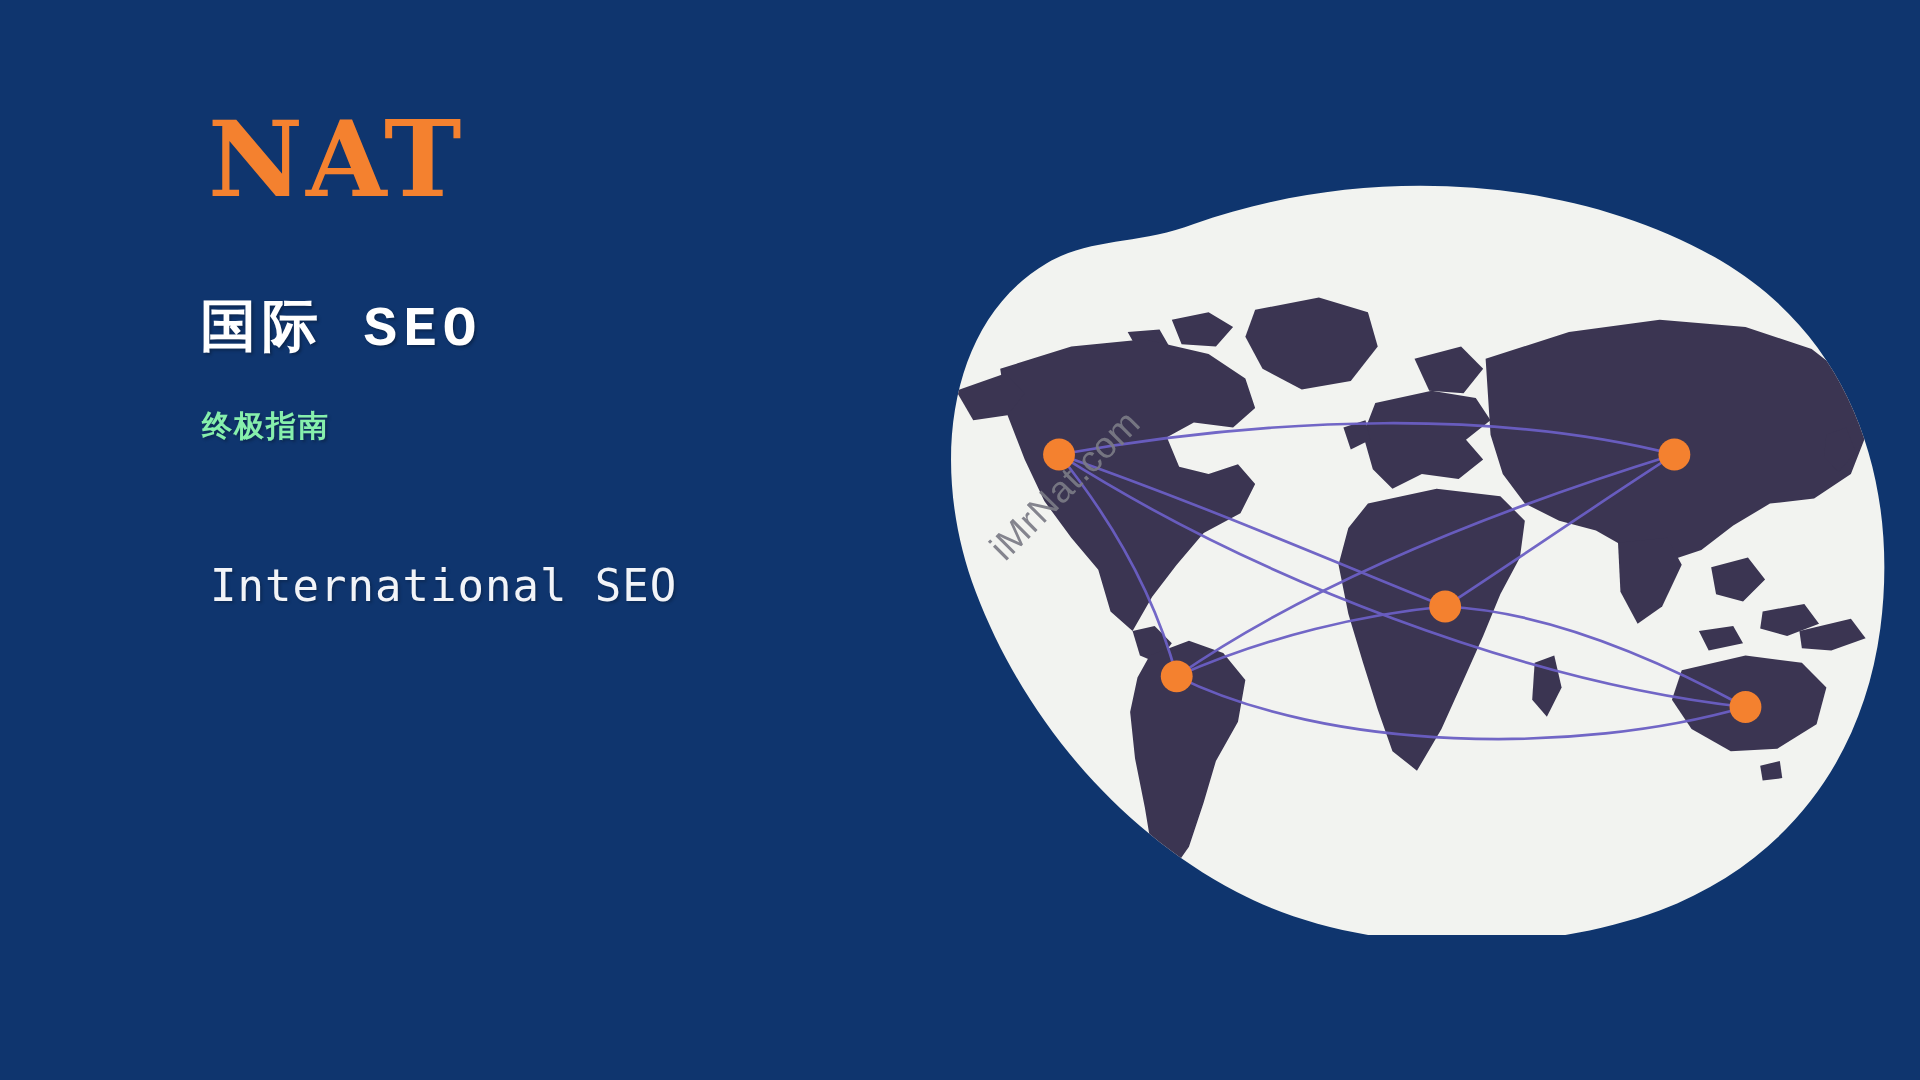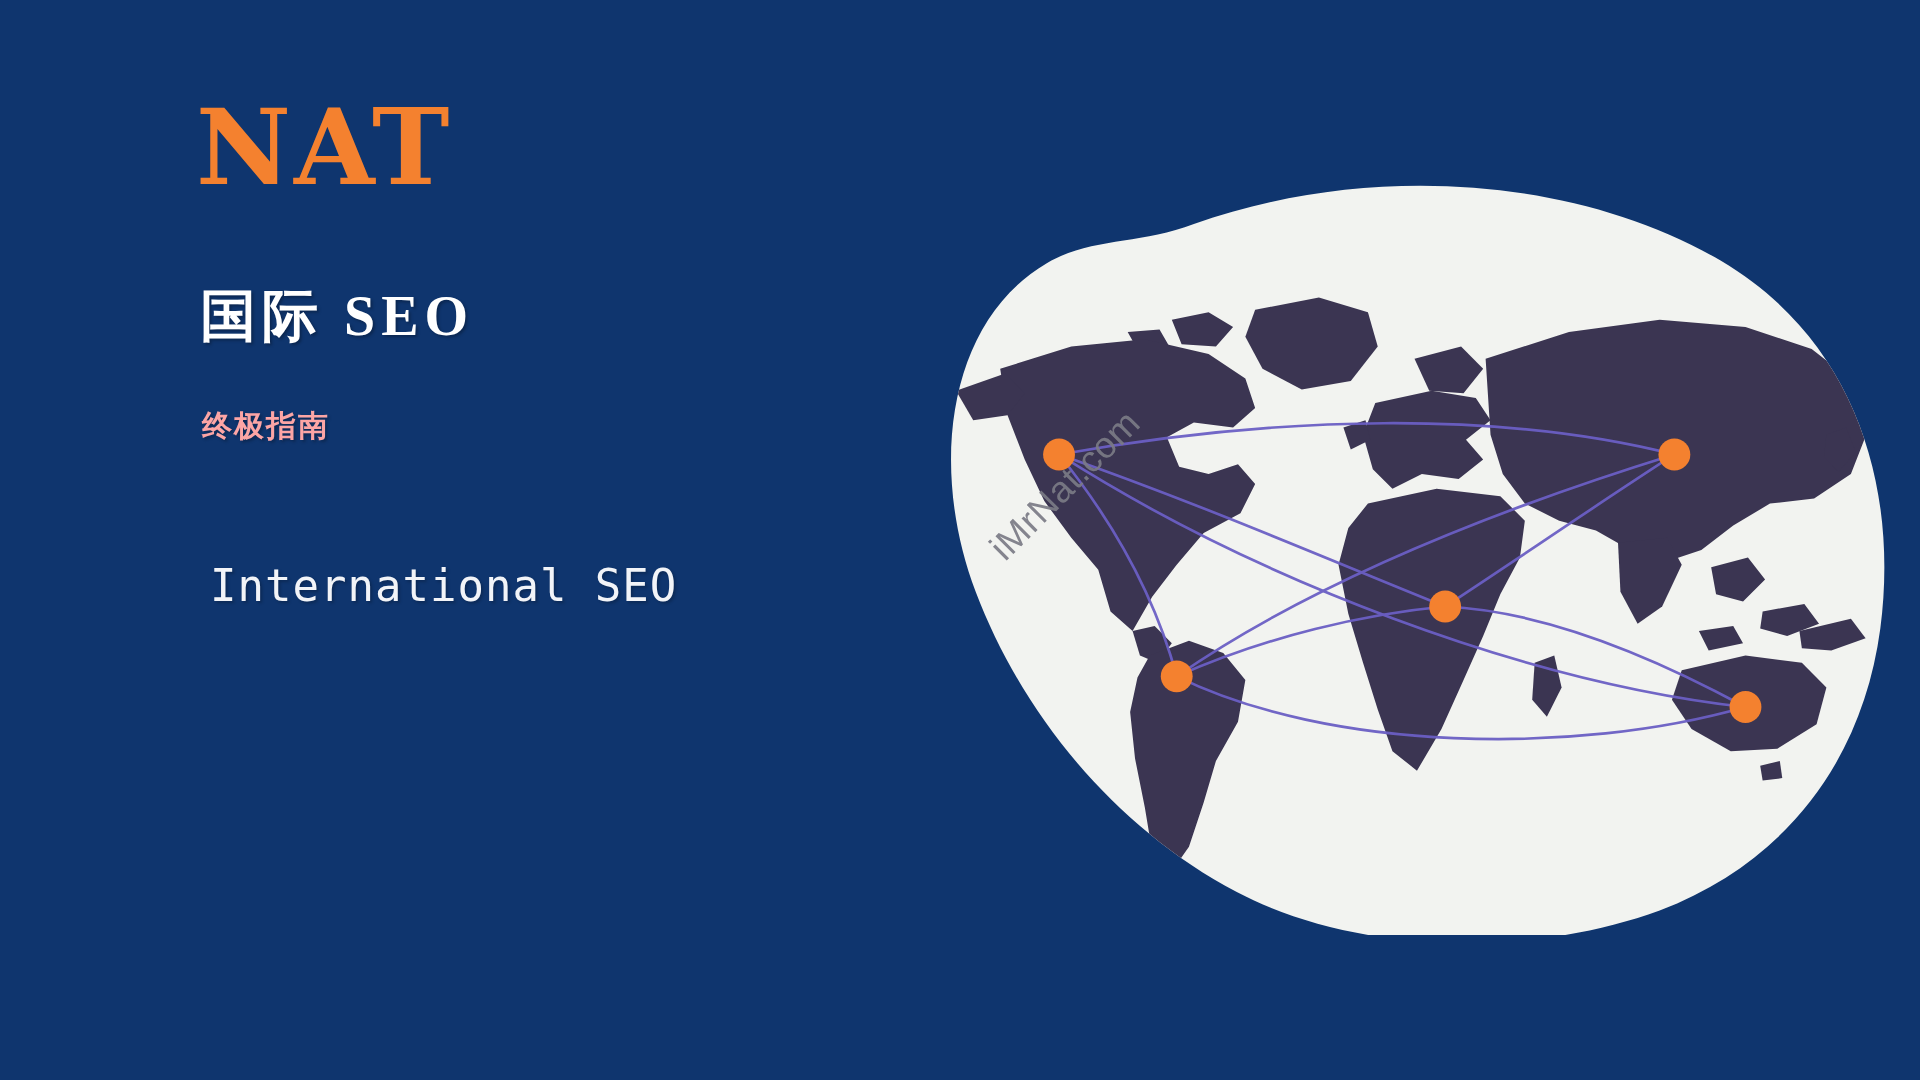--- a/index.html
+++ b/index.html
@@ -24,53 +24,53 @@
     width: 700px;
   }
 
   #brand-logo {
     font-family: "DejaVu Serif", "Liberation Serif", serif;
     font-weight: 700;
     font-size: 104px;
     line-height: 1;
     letter-spacing: 3px;
     color: #f4812f;
-    margin: 0;
+    margin: 12px;
     padding: 0;
     user-select: none;
   }
 
   #title-cn {
     margin: 0;
     padding: 0;
     position: absolute;
     left: 4px;
-    top: 190px;
-    font-family: Liberation Serif, serif;
+    top: 204px;
+    font-family: Liberation Mono, monospace;
     font-weight: 700;
     font-size: 56px;
     line-height: 1.1;
     letter-spacing: 6px;
     color: #ffffff;
     white-space: nowrap;
     text-shadow: 2px 2px 3px rgba(0,0,0,0.28);
   }
 
   #subtitle-cn {
     margin: 0;
     padding: 0;
     position: absolute;
     left: 6px;
     top: 312px;
     font-family: "DejaVu Sans", "Liberation Sans", sans-serif;
     font-weight: 700;
     font-size: 30px;
     line-height: 1.2;
     letter-spacing: 2px;
-    color: #fca5a5;
+    color: #86efac;
     white-space: nowrap;
     text-shadow: 2px 2px 3px rgba(0,0,0,0.26);
   }
 
   #title-en {
     margin: 0;
     padding: 0;
     position: absolute;
     left: 14px;
     top: 466px;

